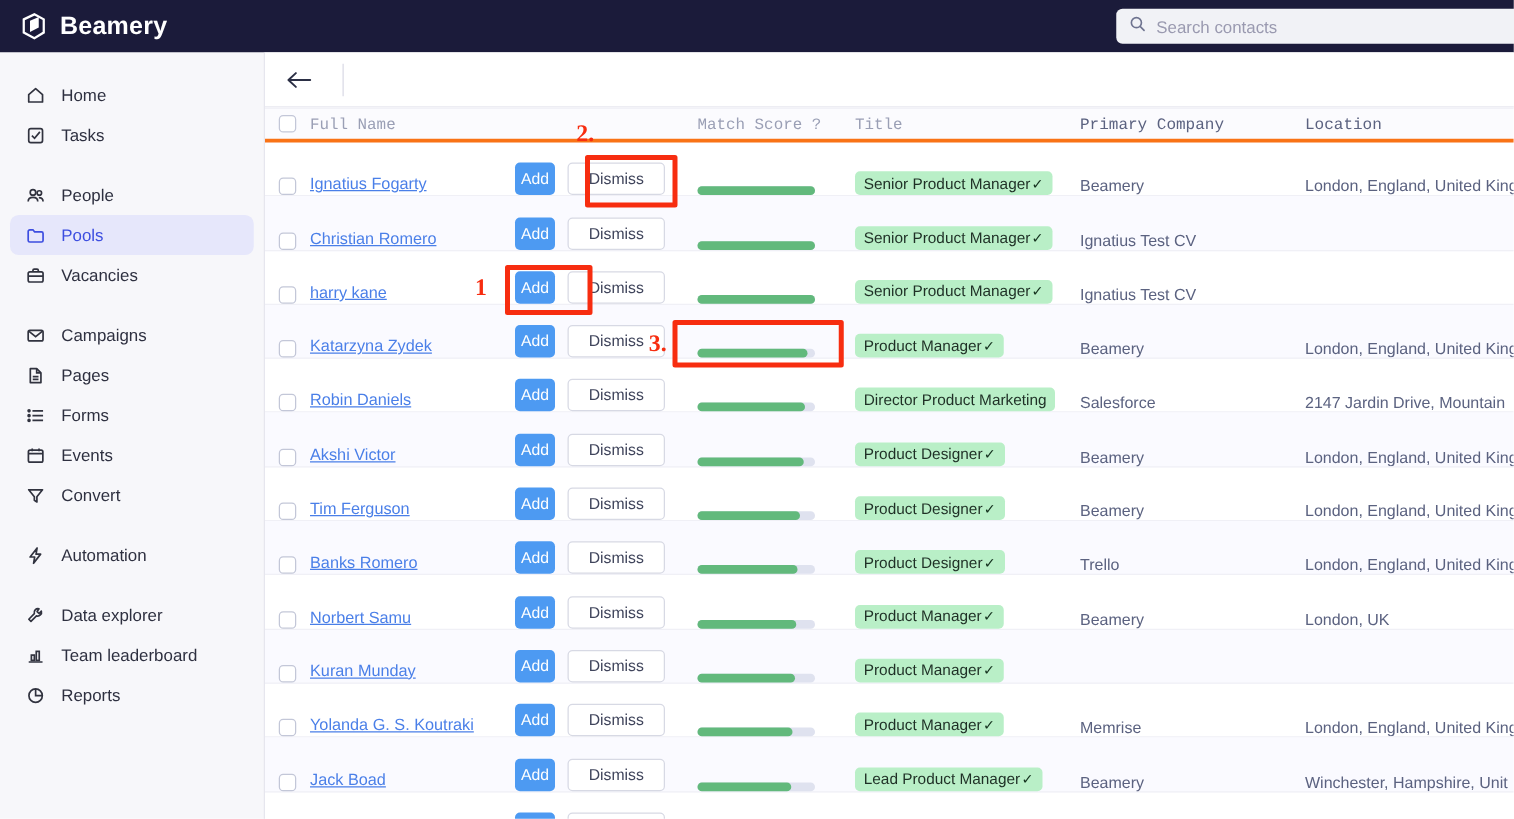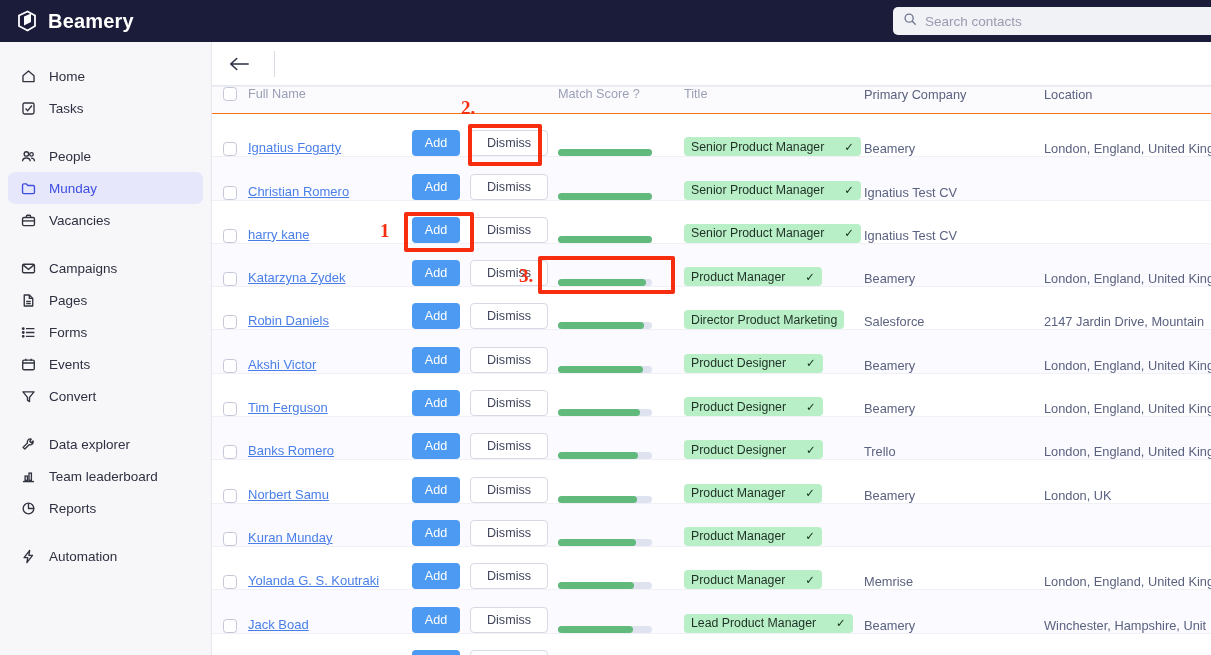--- a/index.html
+++ b/index.html
@@ -65,61 +65,62 @@
   .ph-title-wrap { display:flex; align-items:center; gap:7px; margin-left: 14px;}
   .ph-logo { width: 15px; height: 17px; }
   .ph-title { font-size: 17px; font-weight: 700; color: #262a45; }
   .ph-divider { width:1px; height: 26px; background:#dadae6; margin: 0 22px 0 24px; }
   .ph-note { font-size: 12.8px; color: #555a75; white-space: nowrap; }
   .ph-note b { font-weight: 700; color: #2a2e47; }
 
   
   .tablewrap { position:absolute; top:44px; left:0; width:999px; height:569px; overflow:hidden; }
   .thead {
-    display:flex; height: 28px;
-    background: #fbfbfe; border-bottom: 1px solid #f97316;
+    display:flex; align-items:center; height: 28px;
+    background: #fbfbfe; border-bottom: 3px solid #f97316;
     border-top: 1px solid #eeeef5;
+    font-family: Liberation Mono, monospace;
   }
   .th { font-size: 12.7px; color: #9a9fb5; }
   .row {
     display:flex; align-items:flex-end; height: 43.3px;
     border-bottom: 1px solid #f0f0f6;
   }
   .row.alt { background: #fafaff; }
 
   .c-check { width: 36px; display:flex; justify-content:center; flex:0 0 36px; }
   .cb {
     width: 14px; height: 14px; border: 1.4px solid #c3c7d8;
     border-radius: 3.5px; background:#fff; cursor:pointer;
   }
   .c-name { width: 164px; flex:0 0 164px; }
   .namelink {
     font-size: 13px; color: #4a7fe8; text-decoration: underline; cursor: pointer;
   }
   .c-actions { width: 146px; flex:0 0 146px; display:flex; align-items:center; gap: 10px; }
   .btn-add {
-    width: 48px; height: 26px; border-radius: 4px; background: #4d9af2;
+    width: 32px; height: 26px; border-radius: 4px; background: #4d9af2;
     color:#fff; font-size: 12.6px; border:0; cursor:pointer;
     font-family:"Liberation Sans", sans-serif;
     display:flex; align-items:center; justify-content:center;
   }
   .btn-dismiss {
     width: 78px; height: 26px; border-radius: 4px; background: #fff;
     color:#40455c; font-size: 12.6px; border:1px solid #d7d9e4; cursor:pointer;
     font-family:"Liberation Sans", sans-serif;
     display:flex; align-items:center; justify-content:center;
   }
   .c-score { width: 126px; flex:0 0 126px; }
   .bar-bg {
     width: 94px; height: 7px; border-radius: 4px; background: #dfe2ef;
   }
   .bar-fill { height: 7px; border-radius: 4px; background: #62b97c; }
   .c-title { width: 180px; flex:0 0 180px; }
   .chip {
-    display:inline-flex; align-items:center; gap:20px;
+    display:inline-flex; align-items:center; gap:1px;
     background:#b9efc7; color:#1f3026; font-size: 12.3px;
     padding: 2.5px 7px; border-radius: 4px; white-space:nowrap;margin-top:16px;
   }
   .chip .tick { font-size: 11.5px; color:#13301d; }
   .c-company { width: 180px; flex:0 0 180px; font-size: 12.8px; color:#5b6280; }
   .c-loc { flex:1 1 auto; font-size: 12.8px; color:#5b6280; white-space:nowrap; overflow:hidden; }
 
   
   .anno-box { position:absolute; border: 4px solid #f72d10; border-radius: 2px; pointer-events:none; }
   .anno-num { position:absolute; color:#f72d10; font-size: 19px; font-weight: 700; pointer-events:none;
@@ -182,21 +183,21 @@
           </svg>
       </span>
       <span class="lbl">People</span>
     </div>
     <div class="nav-item active">
       <span class="ico">
         <svg viewBox="0 0 20 20">
             <path d="M3 6a1.5 1.5 0 0 1 1.5-1.5h3l1.6 2H15.5A1.5 1.5 0 0 1 17 8v6.5A1.5 1.5 0 0 1 15.5 16h-11A1.5 1.5 0 0 1 3 14.5Z" stroke-linejoin="round"></path>
           </svg>
       </span>
-      <span class="lbl">Munday</span>
+      <span class="lbl">Pools</span>
     </div>
     <div class="nav-item">
       <span class="ico">
         <svg viewBox="0 0 20 20">
             <rect x="3" y="6.5" width="14" height="9.5" rx="1.6"></rect>
             <path d="M7.5 6.5V5a1.2 1.2 0 0 1 1.2-1.2h2.6A1.2 1.2 0 0 1 12.5 5v1.5"></path>
             <path d="M3 10.5h14"></path>
           </svg>
       </span>
       <span class="lbl">Vacancies</span>
@@ -250,20 +251,31 @@
           </svg>
       </span>
       <span class="lbl">Convert</span>
     </div>
   </div>
 
   <div class="nav-group">
     <div class="nav-item">
       <span class="ico">
         <svg viewBox="0 0 20 20">
+            <path d="M11.4 2.8 4.8 11.3h4.3l-1 5.9 6.6-8.6h-4.3Z" stroke-linejoin="round"></path>
+          </svg>
+      </span>
+      <span class="lbl">Automation</span>
+    </div>
+  </div>
+
+  <div class="nav-group">
+    <div class="nav-item">
+      <span class="ico">
+        <svg viewBox="0 0 20 20">
             <path d="M13.2 3.6a3.6 3.6 0 0 0-4.4 4.6L3.6 13.4l2 2 5.2-5.2a3.6 3.6 0 0 0 4.6-4.4l-2.2 2.2-1.8-1.8Z" stroke-linejoin="round"></path>
           </svg>
       </span>
       <span class="lbl">Data explorer</span>
     </div>
     <div class="nav-item">
       <span class="ico">
         <svg viewBox="0 0 20 20">
             <path d="M3.5 16h13"></path>
             <rect x="6" y="9.5" width="2.8" height="5"></rect>
@@ -273,31 +285,20 @@
       <span class="lbl">Team leaderboard</span>
     </div>
     <div class="nav-item">
       <span class="ico">
         <svg viewBox="0 0 20 20">
             <circle cx="10" cy="10" r="6.3"></circle>
             <path d="M10 3.7V10h6.3"></path>
           </svg>
       </span>
       <span class="lbl">Reports</span>
-    </div>
-  </div>
-
-  <div class="nav-group">
-    <div class="nav-item">
-      <span class="ico">
-        <svg viewBox="0 0 20 20">
-            <path d="M11.4 2.8 4.8 11.3h4.3l-1 5.9 6.6-8.6h-4.3Z" stroke-linejoin="round"></path>
-          </svg>
-      </span>
-      <span class="lbl">Automation</span>
     </div>
   </div>
 </div>
 
 <div class="main">
 
   <div class="pageheader">
     <span class="back-arrow">
       <svg width="22" height="18" viewBox="0 0 24 18" fill="none">
         <path d="M22 9H3M3 9l6.5-6M3 9l6.5 6" stroke="#2b2f45" stroke-width="1.7" stroke-linecap="round" stroke-linejoin="round"></path>

